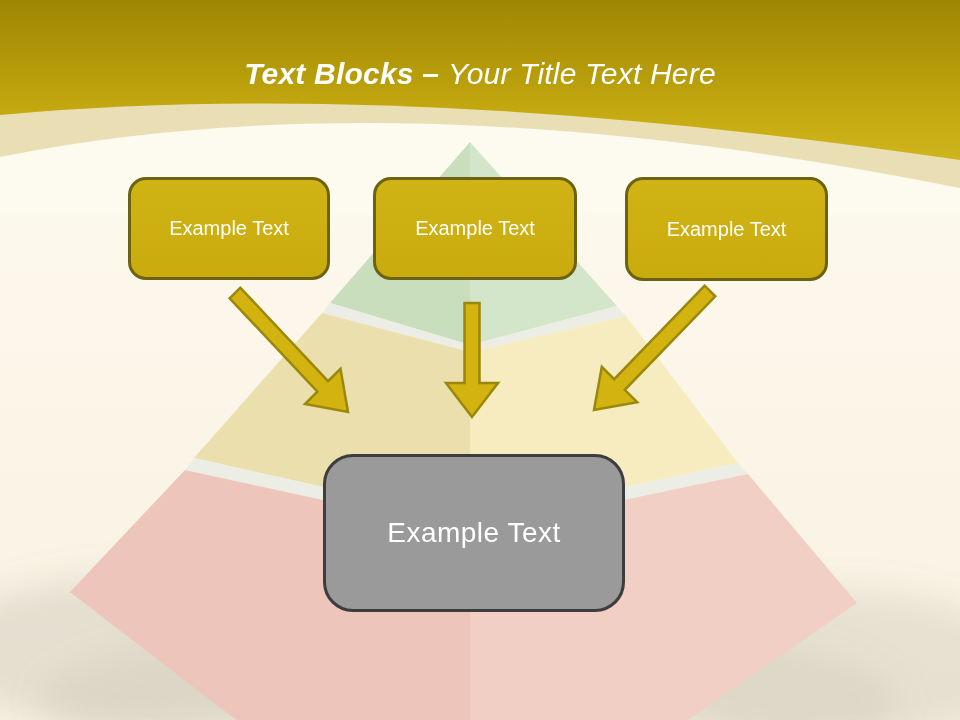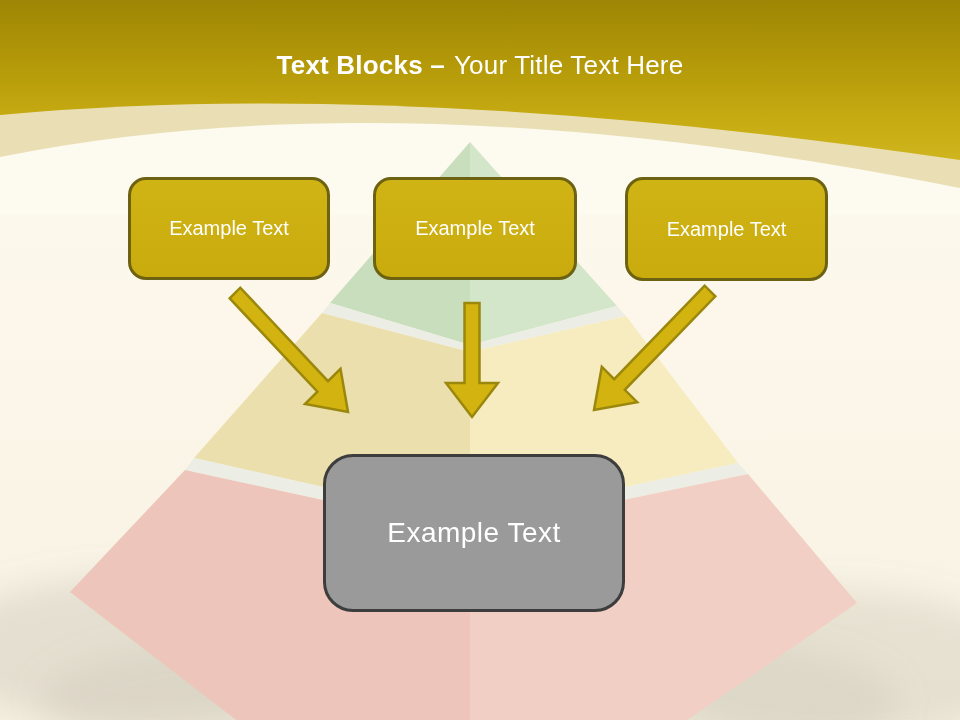--- a/index.html
+++ b/index.html
@@ -3,23 +3,24 @@
 <meta charset="utf-8">
 <style>
   html,body{margin:0;padding:0;}
   body{font-family:"Liberation Sans", sans-serif; background:#ddd;}
   .slide{
     position:relative; width:960px; height:720px; overflow:hidden;
     background:linear-gradient(180deg,#fdfaf0 0%, #fcf7ea 45%, #f6f1e1 100%);
   }
   .hdr-svg{position:absolute; top:0; left:0; display:block; z-index:1;}
   .title{
-    position:absolute; top:47px; left:0; width:960px; z-index:3;
-    text-align:center; color:#ffffff; font-size:26px; line-height:36px;
+    position:absolute; top:56px; left:0; width:960px; z-index:3;
+    text-align:center; color:#ffffff; font-size:30px; line-height:36px;
     letter-spacing:0.2px;
+    font-style:italic;
   }
   .title .t-bold{font-weight:700;}
   .title .t-rest{font-weight:400; margin-left:9px;}
   .pyr-svg{position:absolute; top:0; left:0; z-index:2;}
   .txtbox{
     position:absolute; z-index:4; box-sizing:border-box;
     background:linear-gradient(180deg,#d0b314 0%, #c9ab0e 100%);
     border:3px solid #6c6211; border-radius:18px;
     display:flex; align-items:center; justify-content:center;
     color:#ffffff; font-size:20px;

